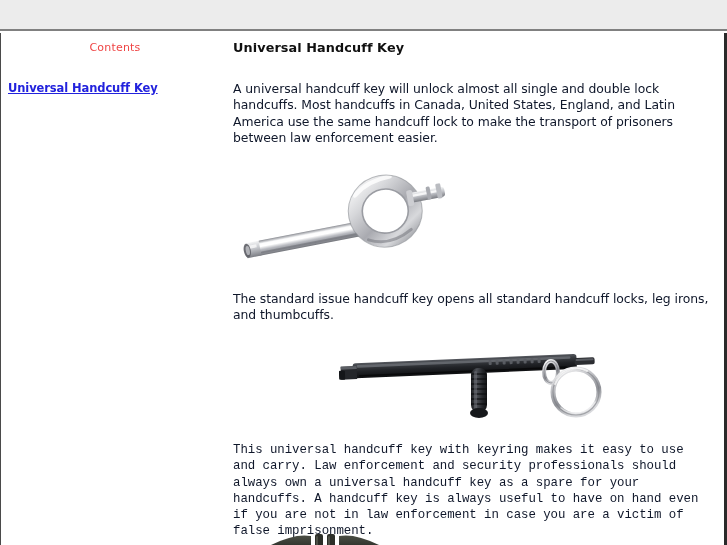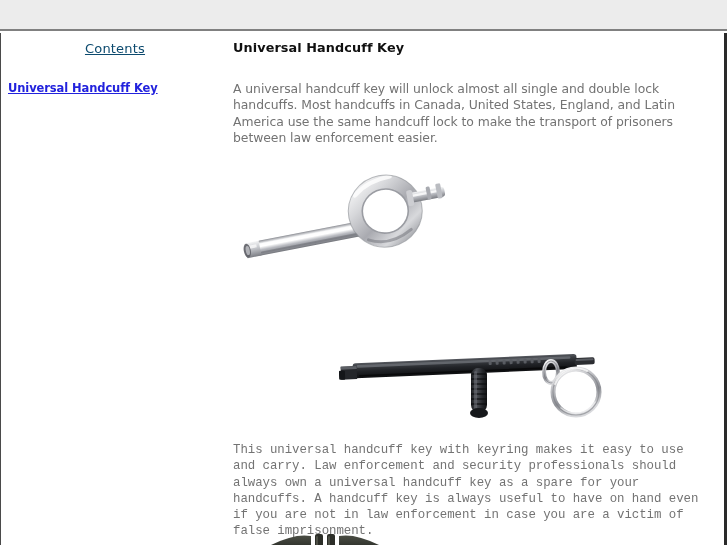--- a/index.html
+++ b/index.html
@@ -53,24 +53,23 @@
     width: 228px;
     height: 100%;
   }
 
   .contents-heading {
     position: absolute;
     left: 0;
     top: 8px;
     width: 228px;
     text-align: center;
-    font-size: 13px;
-    color: #0c4a6e;
+    font-size: 11px;
+    color: #ef4444;
     letter-spacing: 0.2px;
-    text-decoration: underline;
   }
 
   .toc {
     position: absolute;
     left: 7px;
     top: 44px;
     width: 215px;
   }
 
   .toc-link {
@@ -101,21 +100,21 @@
     color: #101010;
     letter-spacing: 0.1px;
   }
 
   .para {
     position: absolute;
     left: 0;
     width: 478px;
     font-size: 12.4px;
     line-height: 16.3px;
-    color: #737373;
+    color: #0f172a;
     letter-spacing: -0.05px;
   }
   .para-1 { top: 48px; }
   .para-2 { top: 258px; }
   .para-3 { top: 409px; font-family: Liberation Mono, monospace; }
 
   
   .figure {
     position: absolute;
   }
@@ -191,20 +190,21 @@
 
             <rect x="178" y="34" width="36" height="10" rx="3" fill="url(#tipG)"></rect>
             <rect x="180" y="36" width="30" height="2.4" rx="1.2" fill="#ffffff" opacity="0.8"></rect>
             <rect x="206" y="30" width="5" height="15" rx="1.5" fill="#babcc1"></rect>
             <rect x="196" y="31" width="4" height="13" rx="1.5" fill="#a8aab0"></rect>
             <rect x="176" y="31" width="6" height="16" rx="2" fill="#cdced2"></rect>
           </g>
         </svg>
       </div>
 
+      <div class="para para-2">The standard issue handcuff key opens all standard handcuff locks, leg irons, and thumbcuffs.</div>
 
       <div class="figure fig-2">
         <svg viewBox="0 0 278 80" xmlns="http://www.w3.org/2000/svg">
           <defs>
             <linearGradient id="barG" x1="0" y1="0" x2="0" y2="1">
               <stop offset="0%" stop-color="#55585e"></stop>
               <stop offset="22%" stop-color="#3a3d42"></stop>
               <stop offset="55%" stop-color="#212327"></stop>
               <stop offset="100%" stop-color="#0e0f11"></stop>
             </linearGradient>

